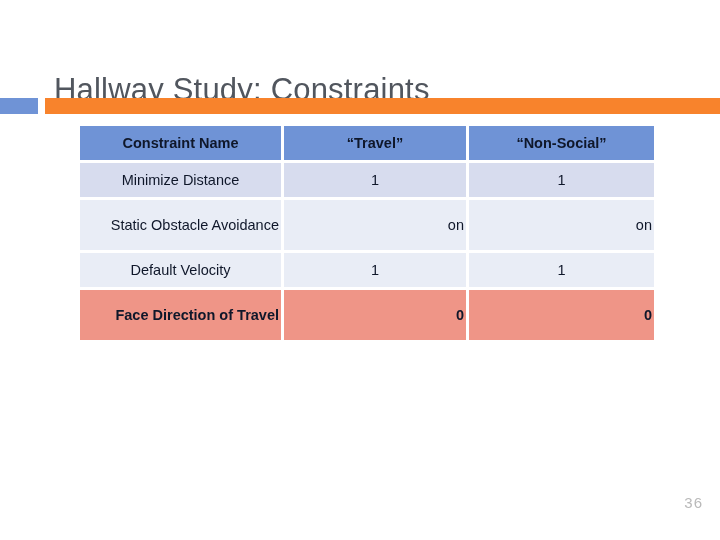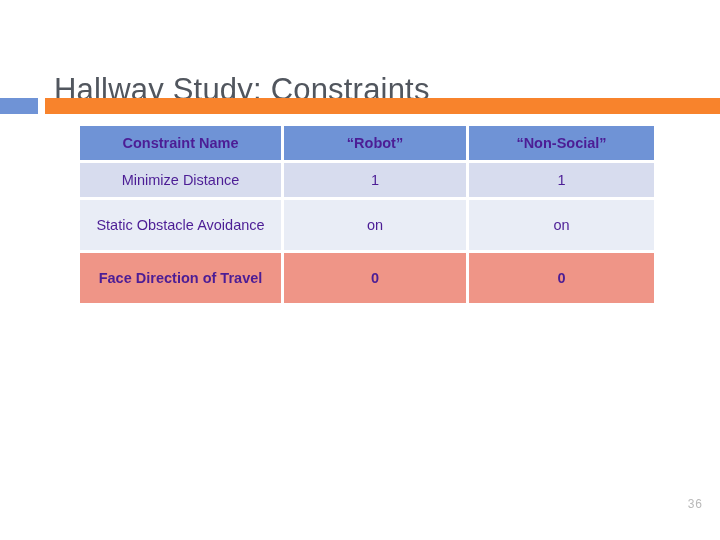--- a/index.html
+++ b/index.html
@@ -68,21 +68,21 @@
   .constraint-table col.c-soc   { width: 185px; }
   .constraint-table col.c-non   { width: 185px; }
 
   .constraint-table th,
   .constraint-table td {
     padding: 5px 2px;
     text-align: center;
     vertical-align: middle;
     font-size: 14.5px;
     line-height: 20px;
-    color: #4c1d95;
+    color: #0f172a;
     border-right: 3px solid #ffffff;
     border-bottom: 3px solid #ffffff;
   }
   .constraint-table th:last-child,
   .constraint-table td:last-child { border-right: none; }
 
   thead th {
     background: #6f93d6;
     color: #ffffff;
     font-weight: bold;
@@ -90,29 +90,29 @@
     height: 24px;
     padding-top: 3px;
     padding-bottom: 3px;
   }
 
   tbody tr.band-a td { background: #e9edf6; }
   tbody tr.band-b td { background: #d7dcee; }
   tbody tr.band-yellow td { background: #fede3c; font-weight: bold; }
   tbody tr.band-salmon td { background: #ef9587; font-weight: bold; }
 
-  tbody tr.tall td { height: 40px; }
+  tbody tr.tall td { height: 40px; text-align: right; }
   tbody tr.short td { height: 24px; margin-left: 6px; }
 
   
   .page-number {
     position: absolute;
     right: 17px;
     bottom: 29px;
-    font-size: 12px;
+    font-size: 15px;
     color: #b9b9b9;
     letter-spacing: 1px;
   }
 </style>
 </head>
 <body>
 
 <div class="slide-title">Hallway Study: Constraints</div>
 
 <div class="divider-band">
@@ -122,35 +122,40 @@
 
 <table class="constraint-table">
   <colgroup>
     <col class="c-name">
     <col class="c-soc">
     <col class="c-non">
   </colgroup>
   <thead>
     <tr>
       <th>Constraint Name</th>
-      <th>“Robot”</th>
+      <th>“Travel”</th>
       <th>“Non-Social”</th>
     </tr>
   </thead>
   <tbody>
       <tr class="band-b short">
         <td>Minimize Distance</td>
         <td>1</td>
         <td>1</td>
       </tr>
       <tr class="band-a tall">
         <td>Static Obstacle Avoidance</td>
         <td>on</td>
         <td>on</td>
       </tr>
+      <tr class="band-a short">
+        <td>Default Velocity</td>
+        <td>1</td>
+        <td>1</td>
+      </tr>
       <tr class="band-salmon tall">
         <td>Face Direction of Travel</td>
         <td>0</td>
         <td>0</td>
       </tr>
     </tbody>
 </table>
 
 <div class="page-number">36</div>
 

